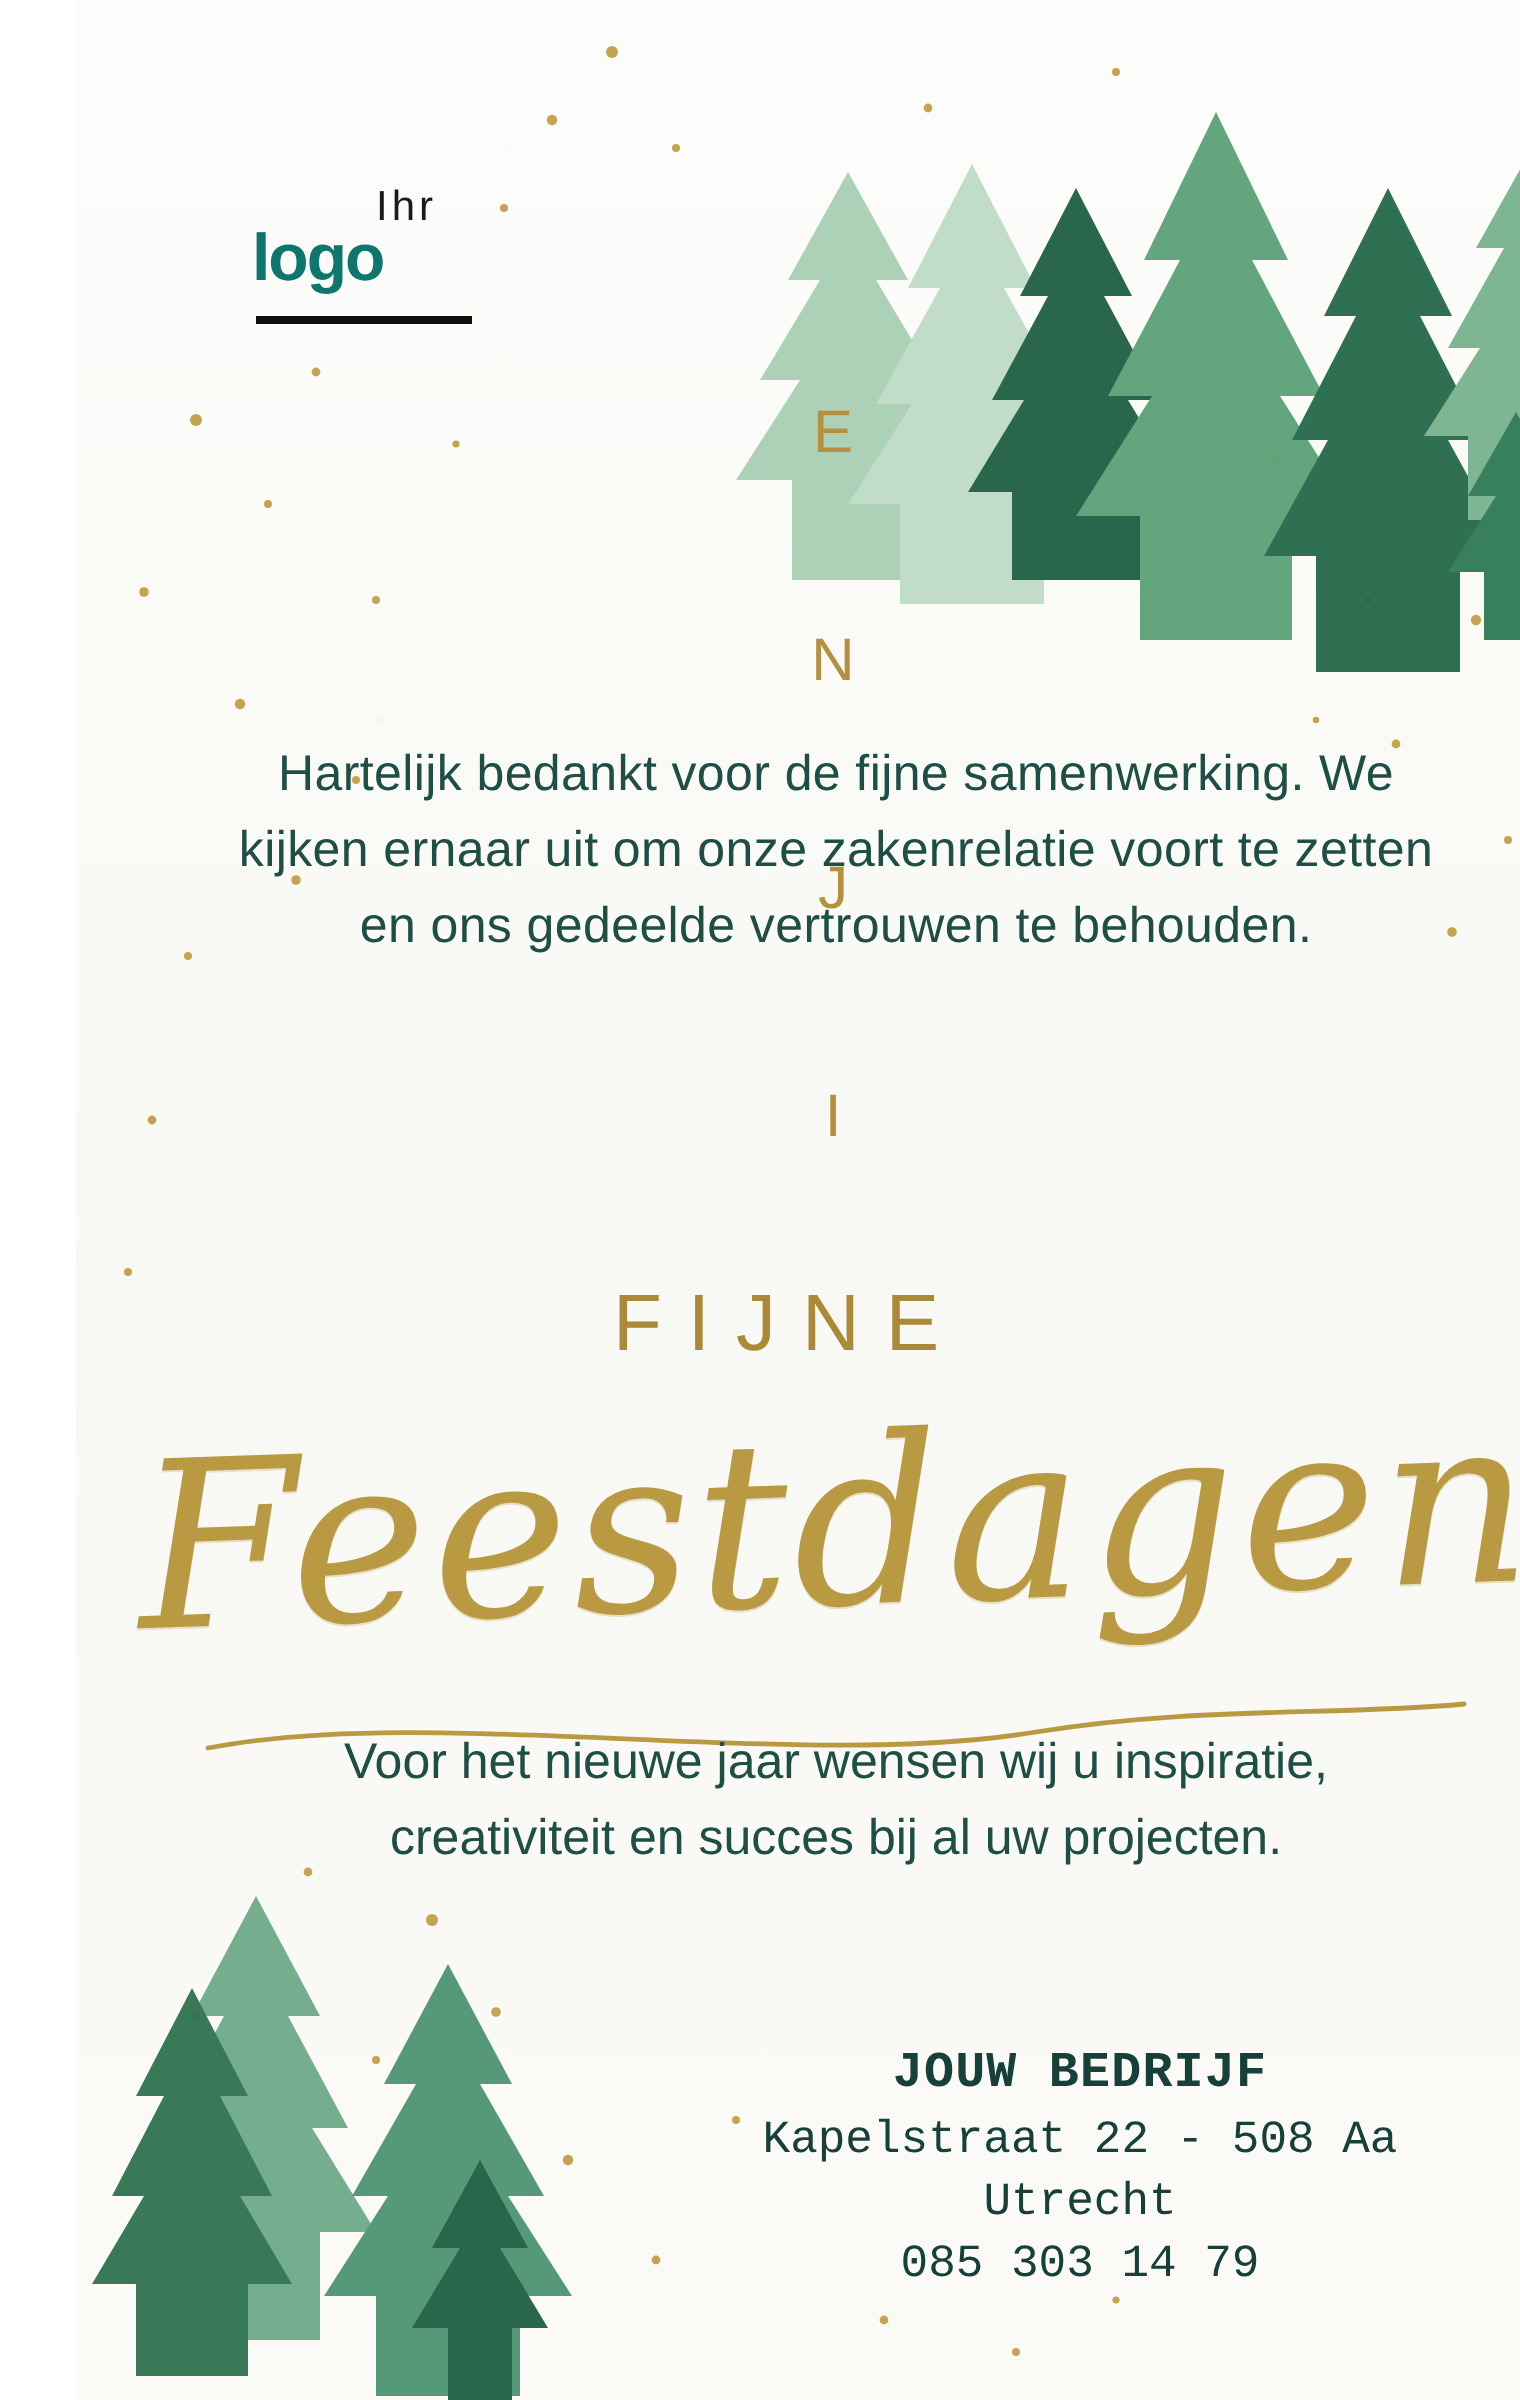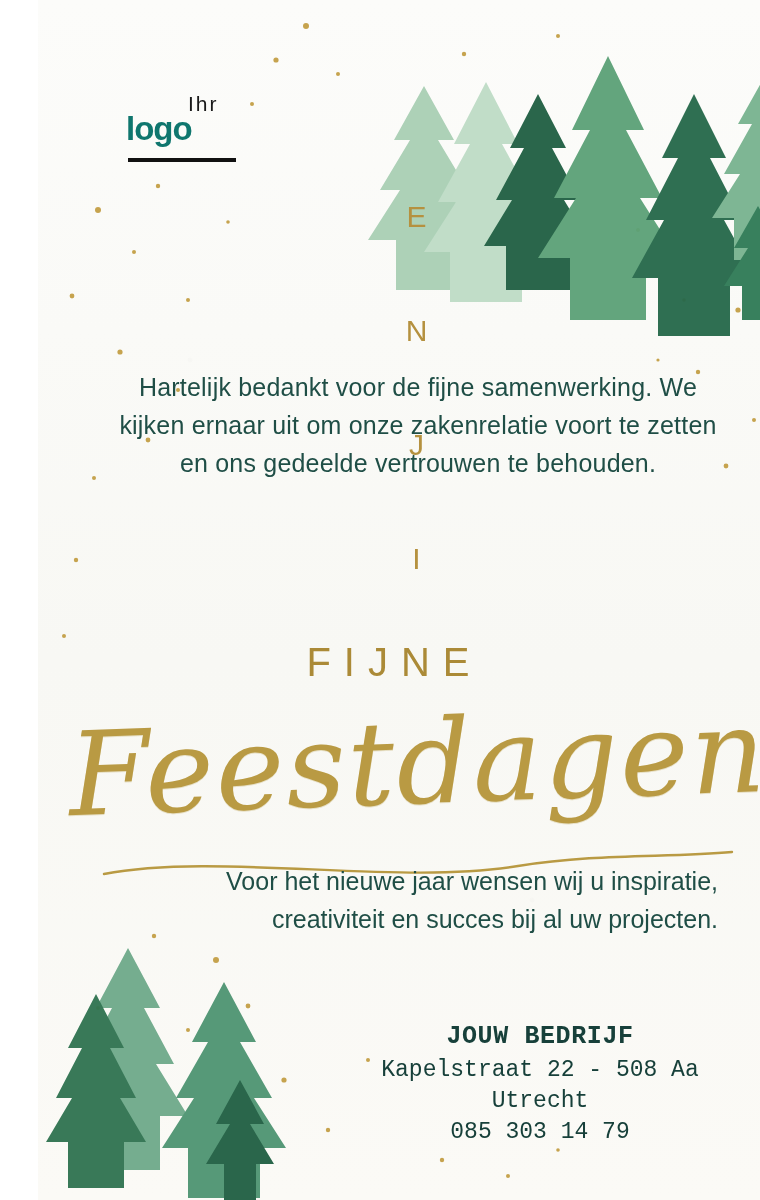--- a/index.html
+++ b/index.html
@@ -142,21 +142,21 @@
     width: 640px;
     height: 40px;
     pointer-events: none;
   }
 
   .msg-3 {
     position: absolute;
     left: 80px;
     top: 862px;
     width: 600px;
-    text-align: right;
+    text-align: center;
     color: #1f4e46;
     font-size: 25px;
     line-height: 38px;
   }
 
   
   .footer {
     position: absolute;
     right: 48px;
     top: 1022px;

